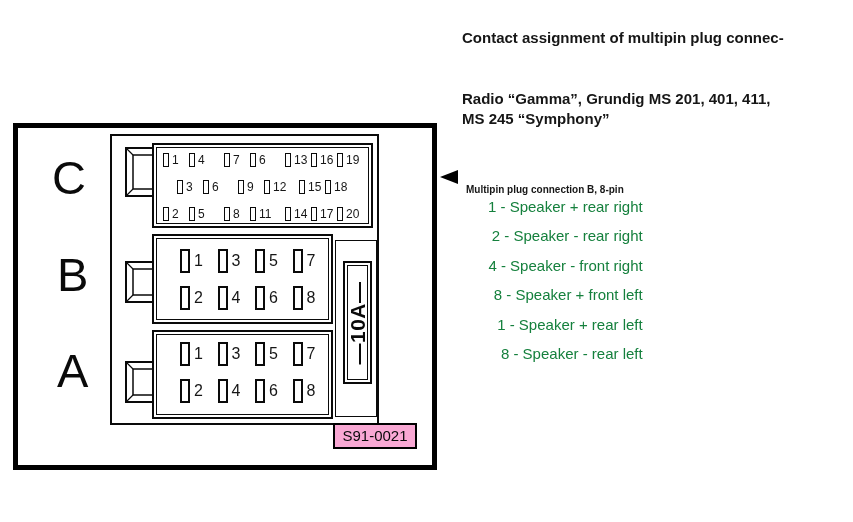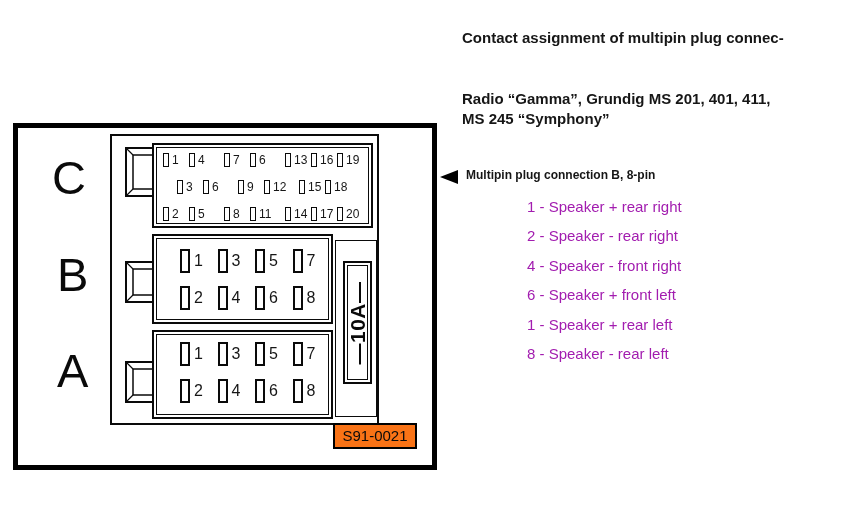--- a/index.html
+++ b/index.html
@@ -45,32 +45,32 @@
   .ba-rows .pin-num{font-size:16px;color:#161616;}
 
   
   .fuse-panel{left:335px;top:240px;width:40px;height:175px;border:1.5px solid #0a0a0a;background:#fff;}
   .fuse-body{left:343px;top:261px;width:25px;height:119px;border:2px solid #0a0a0a;background:#fff;}
   .fuse-inner{position:absolute;left:2px;top:2px;right:2px;bottom:2px;border:1.5px solid #0a0a0a;}
   .fuse-label{position:absolute;left:50%;top:50%;transform:translate(-50%,-50%) rotate(-90deg);
     font-weight:bold;font-size:21px;letter-spacing:.5px;white-space:nowrap;color:#0a0a0a;}
 
   
-  .fig-box{left:333px;top:423px;width:80px;height:22px;border:2px solid #000;background:#f97316;
+  .fig-box{left:333px;top:423px;width:80px;height:22px;border:2px solid #000;background:#f9a8d4;
     text-align:center;line-height:22px;font-size:15px;color:#0a0a0a;}
 
   
   .intro{left:462px;font-weight:bold;font-size:15px;line-height:20px;white-space:nowrap;color:#161616;}
   .intro-1{top:28px;}
   .intro-2{top:89px;}
 
   .callout-arrow{left:440px;top:170px;width:0;height:0;
     border-top:7px solid transparent;border-bottom:7px solid transparent;border-right:18px solid #000;}
-  .callout-title{left:466px;top:168px;font-weight:bold;font-size:12px;white-space:nowrap;color:#161616;}
-  .pin-list{left:527px;top:192px;font-size:15px;color:#a21caf;}
+  .callout-title{left:466px;top:184px;font-weight:bold;font-size:10px;white-space:nowrap;color:#161616;}
+  .pin-list{left:488px;top:192px;font-size:15px;color:#15803d;text-align:right;}
   .pin-list .pin-line{height:29.4px;line-height:29.4px;white-space:nowrap;}
 </style>
 </head>
 <body>
 
 <div class="abs frame"></div>
 
 <div class="abs big-letter letter-c">C</div>
 <div class="abs big-letter letter-b">B</div>
 <div class="abs big-letter letter-a">A</div>
@@ -288,16 +288,16 @@
   <div>MS 245 “Symphony”</div>
 </div>
 
 <div class="abs callout-arrow"></div>
 <div class="abs callout-title">Multipin plug connection B, 8-pin</div>
 
 <div class="abs pin-list">
     <div class="pin-line">1 - Speaker + rear right</div>
     <div class="pin-line">2 - Speaker - rear right</div>
     <div class="pin-line">4 - Speaker - front right</div>
-    <div class="pin-line">6 - Speaker + front left</div>
+    <div class="pin-line">8 - Speaker + front left</div>
     <div class="pin-line">1 - Speaker + rear left</div>
     <div class="pin-line">8 - Speaker - rear left</div>
   </div>
 
 </body></html>

